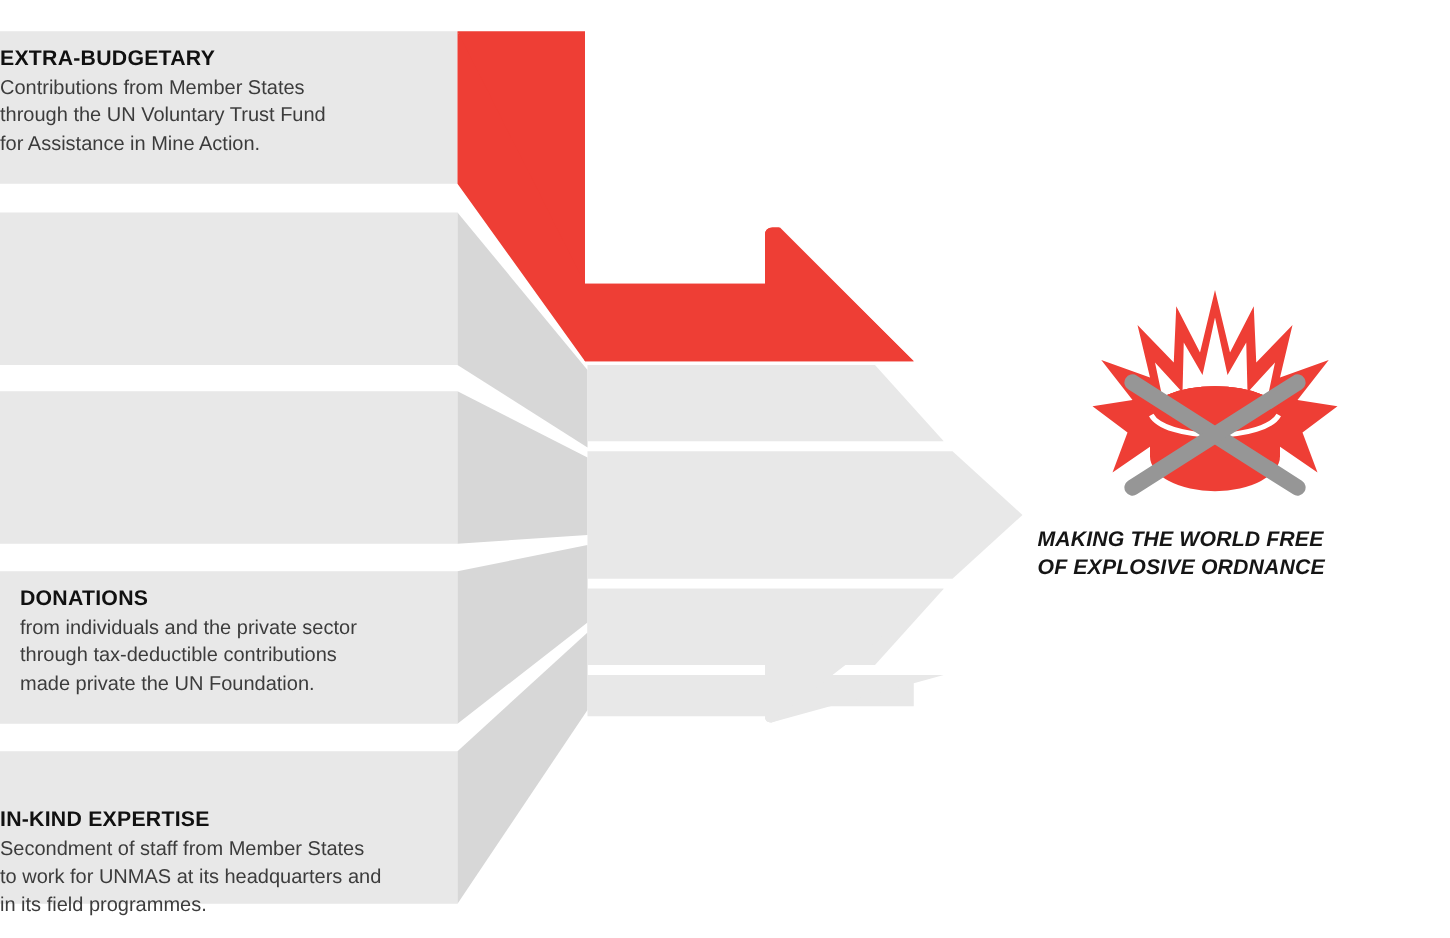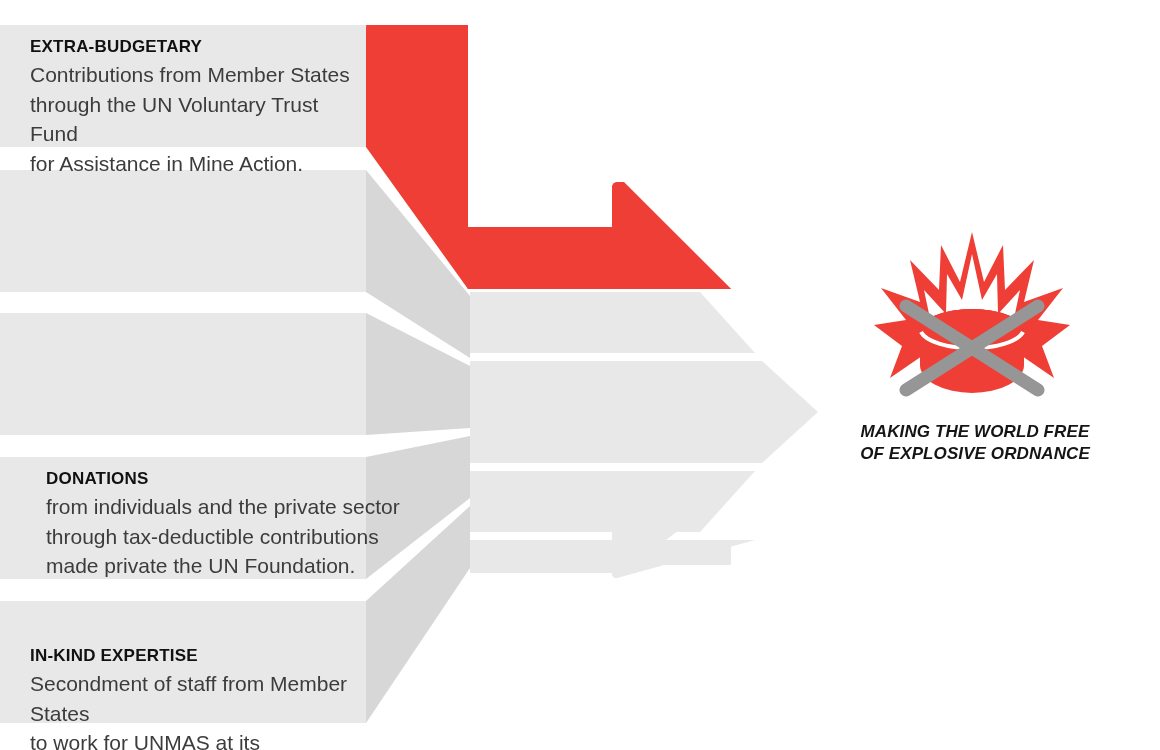--- a/index.html
+++ b/index.html
@@ -12,33 +12,32 @@
   }
   #stage{position:absolute;left:0;top:0;width:1160px;height:750px;}
 
   
   #flow{position:absolute;left:0;top:0;width:1160px;height:750px;}
 
   
   .panel{
     position:absolute;
     box-sizing:border-box;
-    padding-left:30px;
     padding-right:14px;
   }
   .panel .title{
     font-size:17px;
     font-weight:bold;
     color:#111111;
     letter-spacing:.2px;
     margin:0 0 2px 0;
     line-height:1.28;
   }
   .panel .body{
-    font-size:21px;
+    font-size:16px;
     font-weight:normal;
     color:#3c3c3c;
     line-height:1.42;
     margin:0;
     white-space:pre-line;
   }
 
   
   #logo-block{
     position:absolute;
@@ -48,21 +47,21 @@
   #logo-mark{width:200px;height:185px;display:block;margin-left:42px;}
   #tagline{
     margin:8px 0 0 0;
     font-size:17px;
     font-weight:bold;
     font-style:italic;
     color:#151515;
     line-height:1.3;
     letter-spacing:.1px;
     white-space:pre-line;
-    text-align:center;
+    text-align:left;
   }
 </style>
 </head>
 <body>
 
 <div id="stage">
 
   <svg id="flow" viewBox="0 0 1160 750">
 
     <rect x="0" y="25" width="366" height="122" fill="#e8e8e8"></rect>

